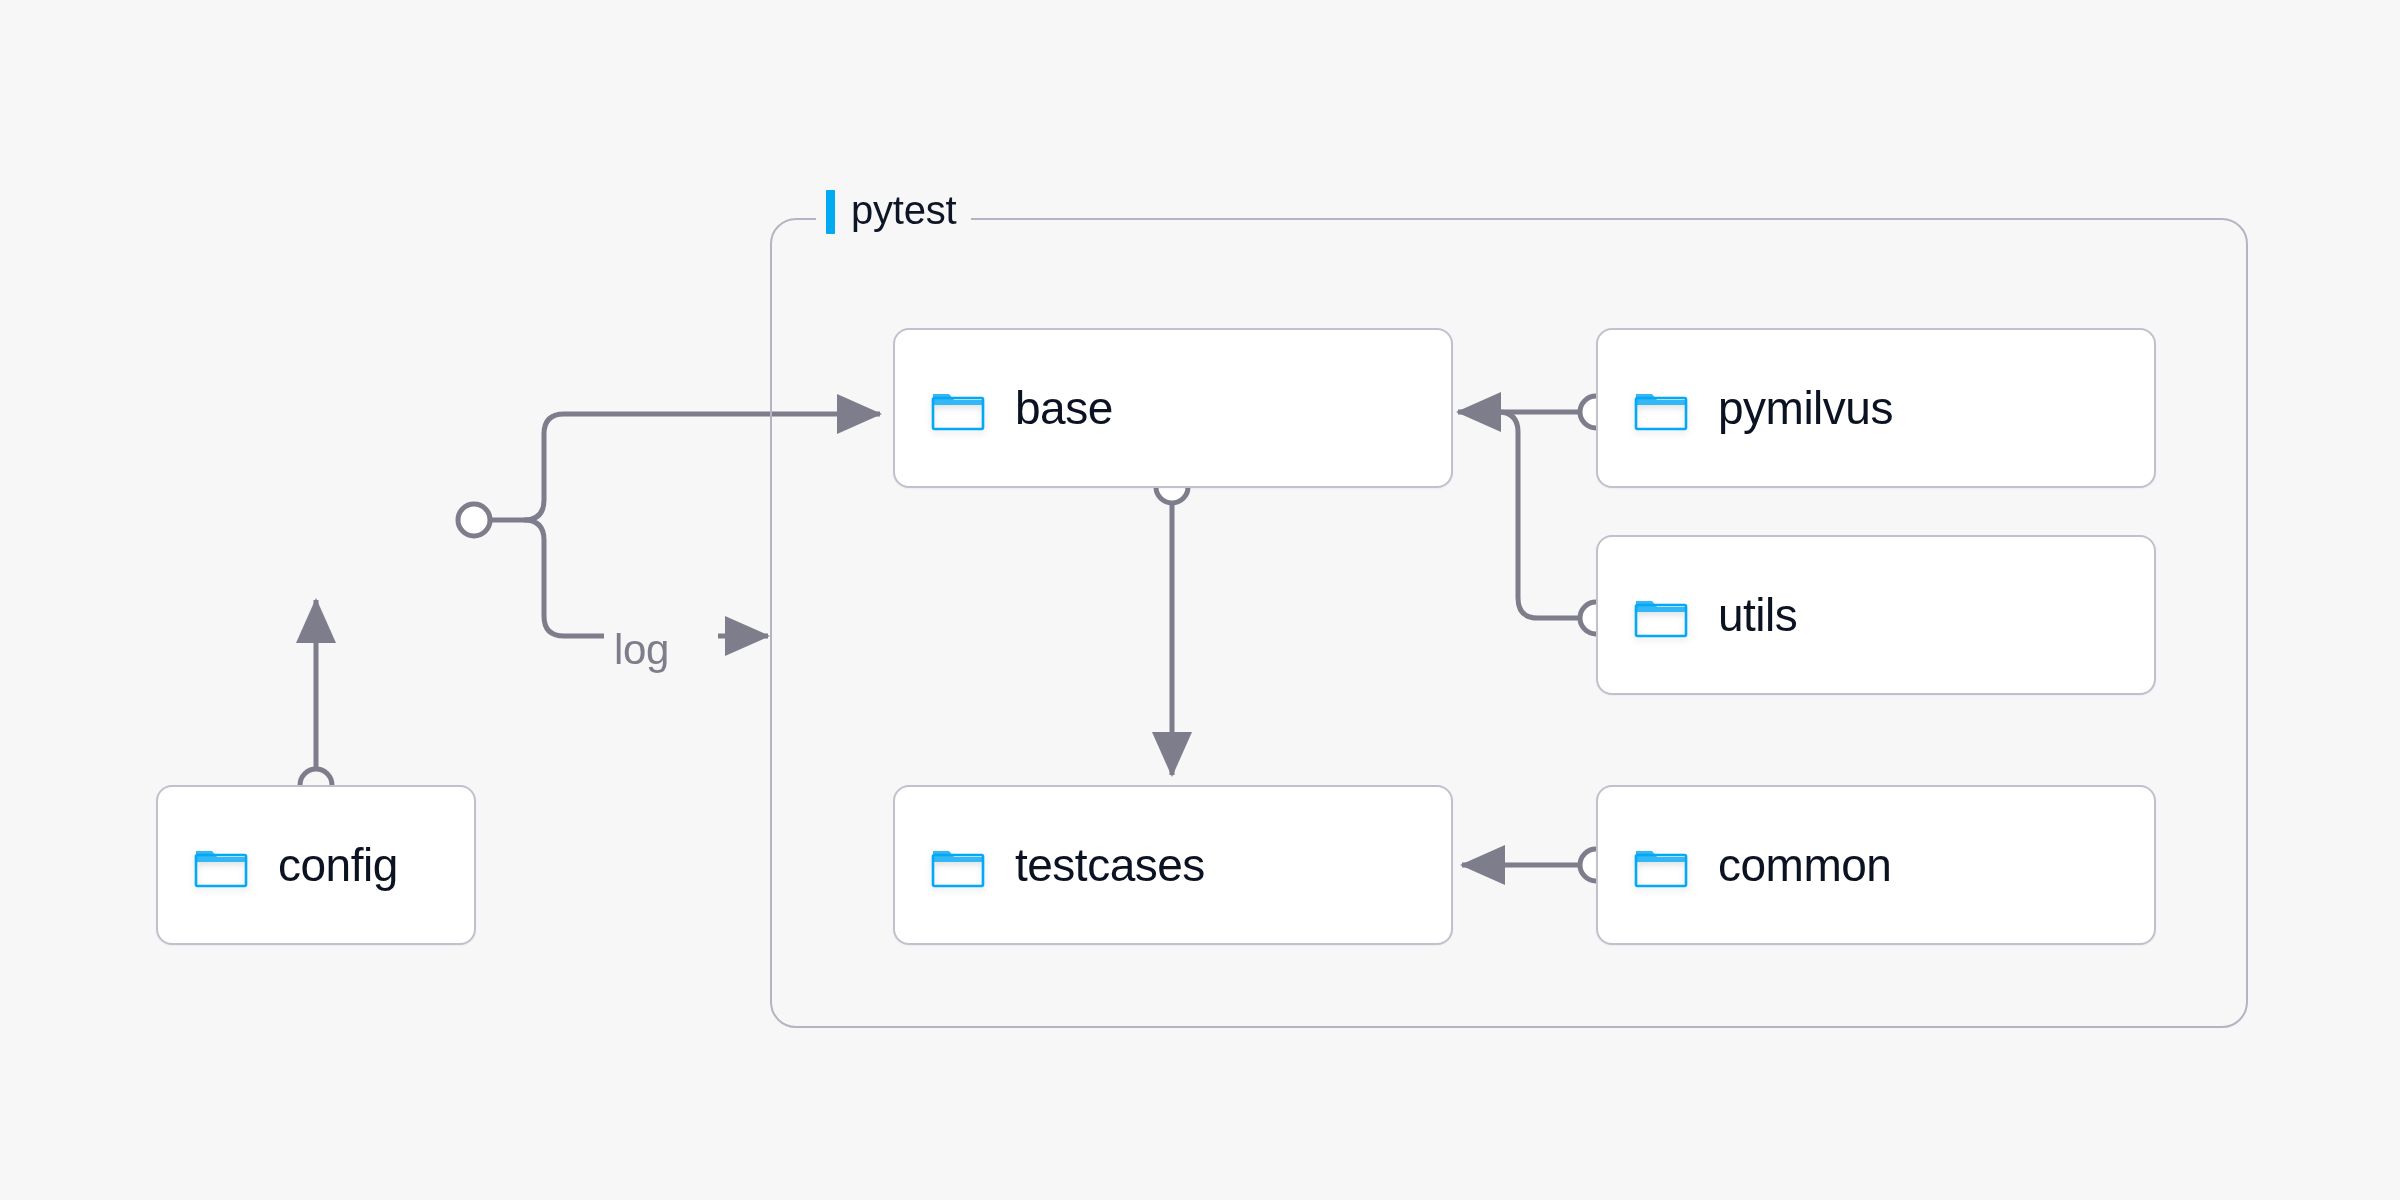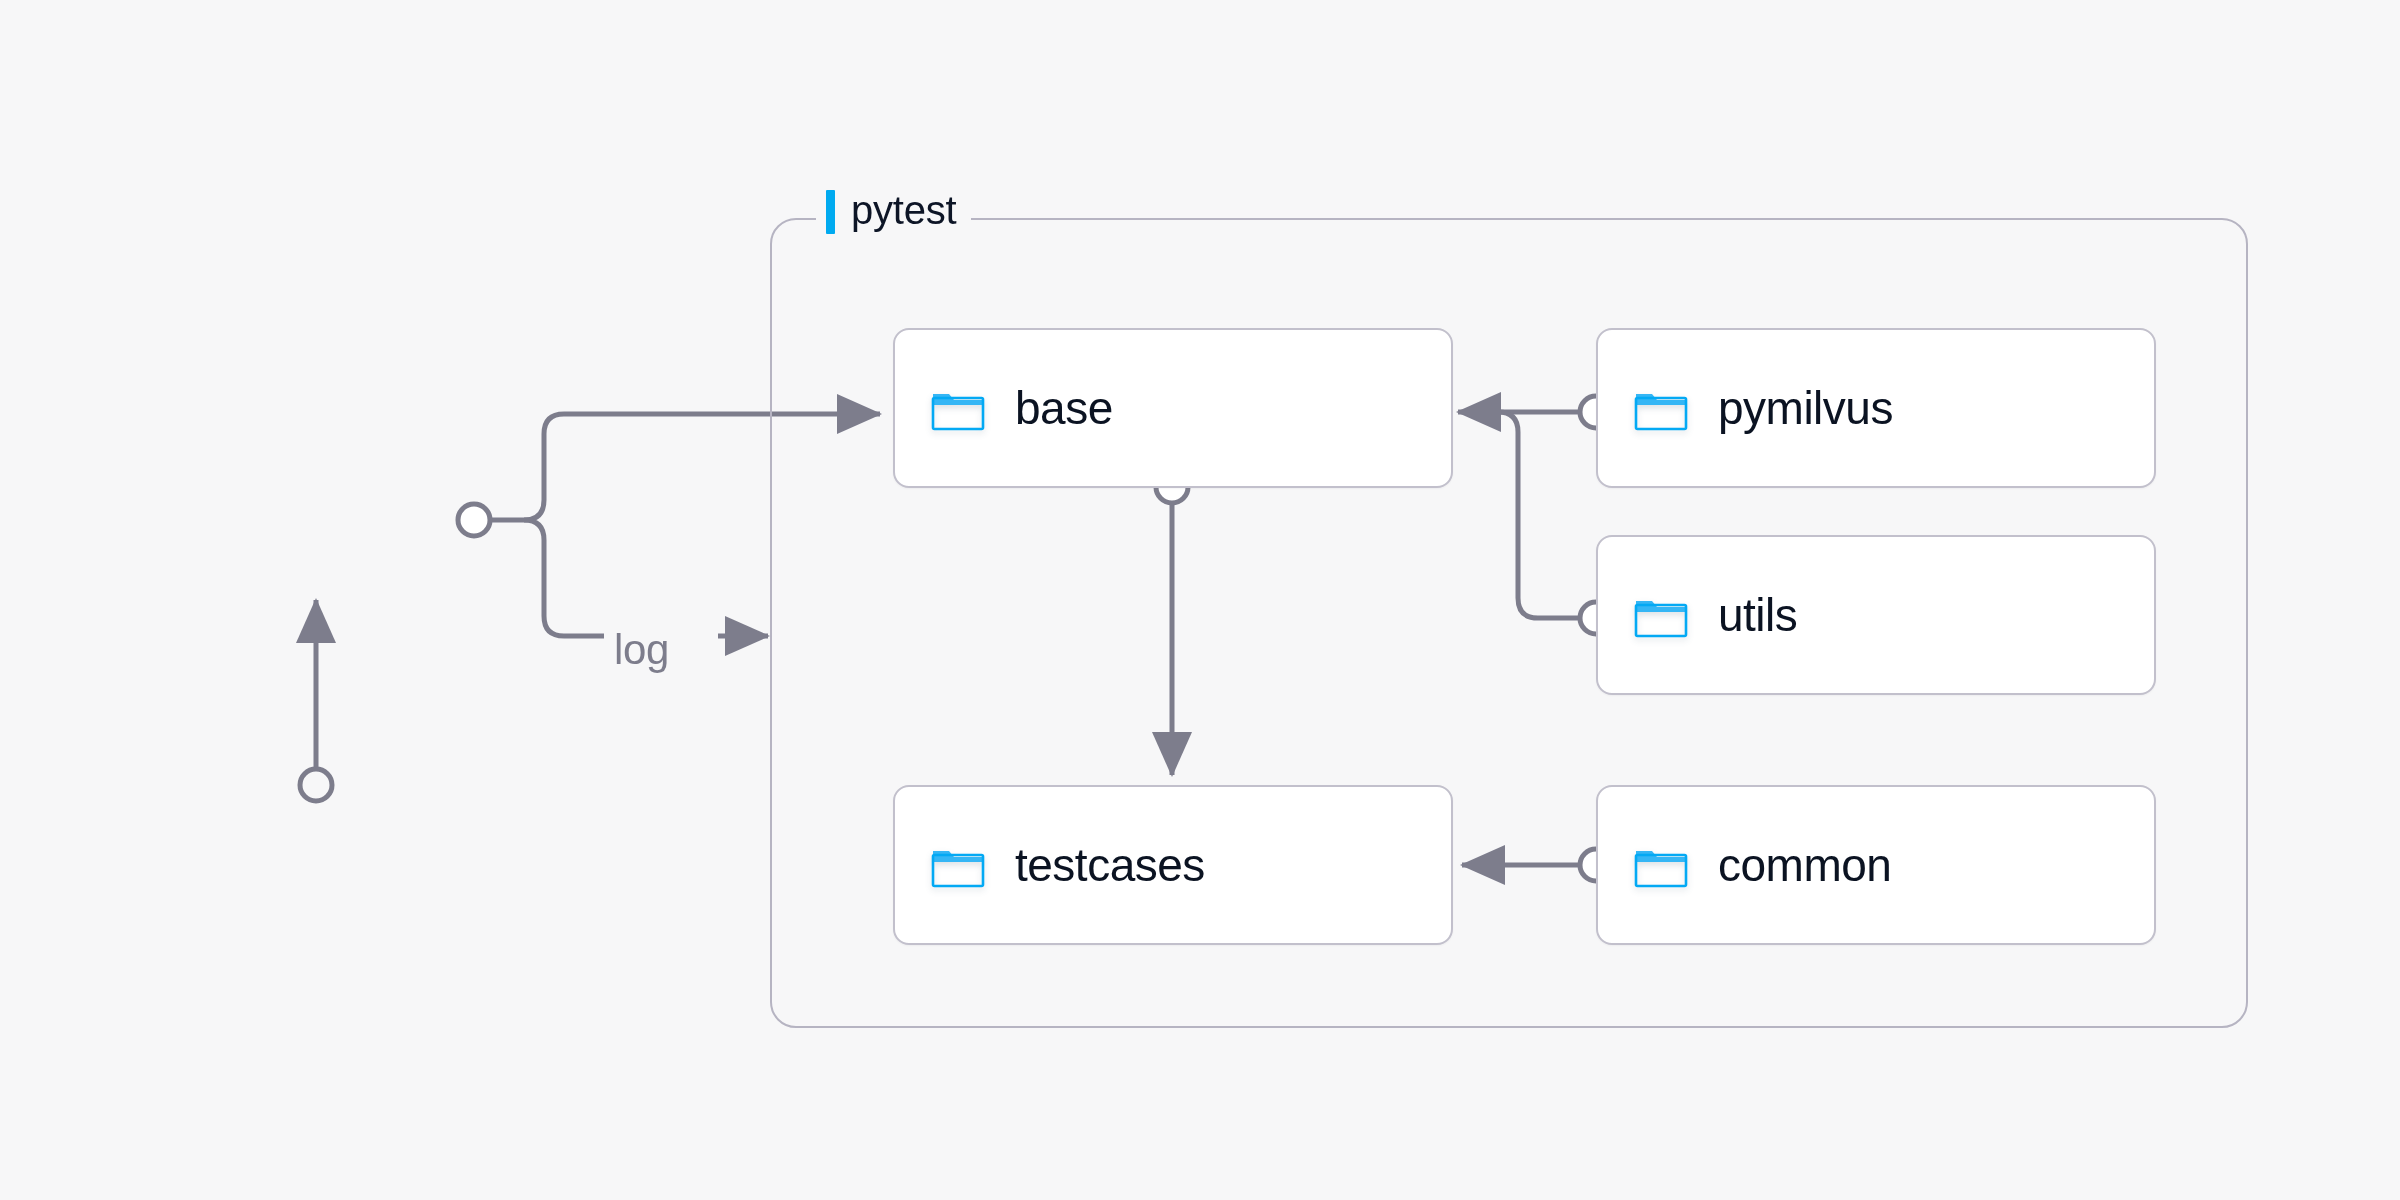--- a/index.html
+++ b/index.html
@@ -153,20 +153,29 @@
   <div class="group-box" style="left:770px; top:218px; width:1478px; height:810px;"></div>
 
   <div class="group-label" style="left:816px; top:190px;">
     <span class="bar"></span>
     <span class="txt">pytest</span>
   </div>
 
   <div class="edge-label" style="left:604px; top:629px;">log</div>
 
 
+  <div class="node" style="left:156px; top:785px; width:320px; height:160px;">
+    <div class="node-inner">
+      <svg class="folder-icon" viewBox="0 0 54 46">
+        <path d="M2,9 h16 l5,6 h29 v5 H2 z" fill="#35b6f5"></path>
+        <rect x="2" y="13" width="50" height="31" rx="1.5" fill="url(#fgA)" stroke="#03a9f4" stroke-width="2.6"></rect>
+      </svg>
+      <span class="node-label">config</span>
+    </div>
+  </div>
 
   <div class="node" style="left:893px; top:328px; width:560px; height:160px;">
     <div class="node-inner">
       <svg class="folder-icon" viewBox="0 0 54 46">
         <path d="M2,9 h16 l5,6 h29 v5 H2 z" fill="#35b6f5"></path>
         <rect x="2" y="13" width="50" height="31" rx="1.5" fill="url(#fgA)" stroke="#03a9f4" stroke-width="2.6"></rect>
       </svg>
       <span class="node-label">base</span>
     </div>
   </div>

